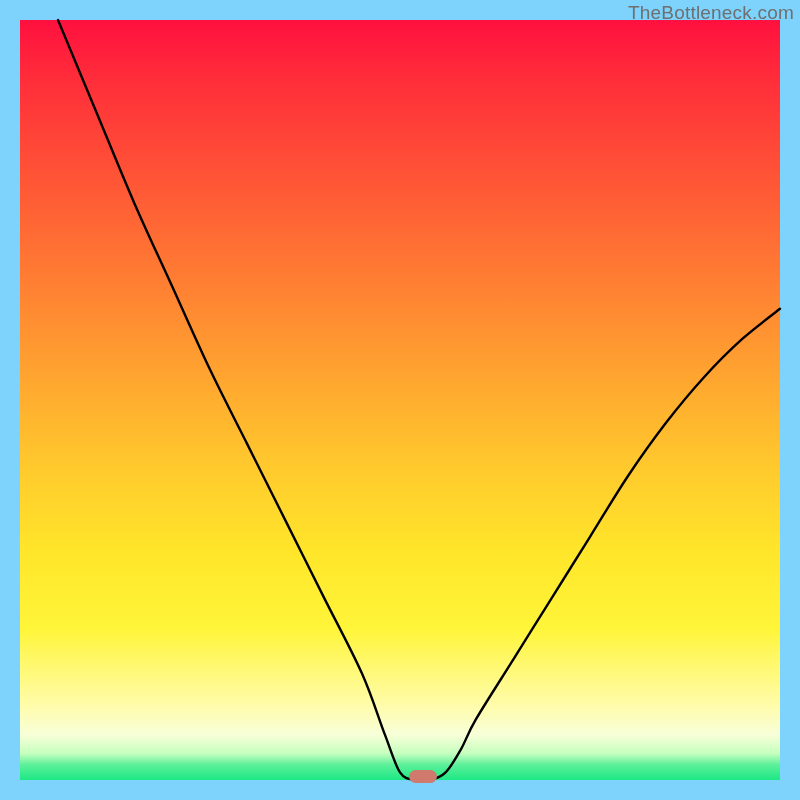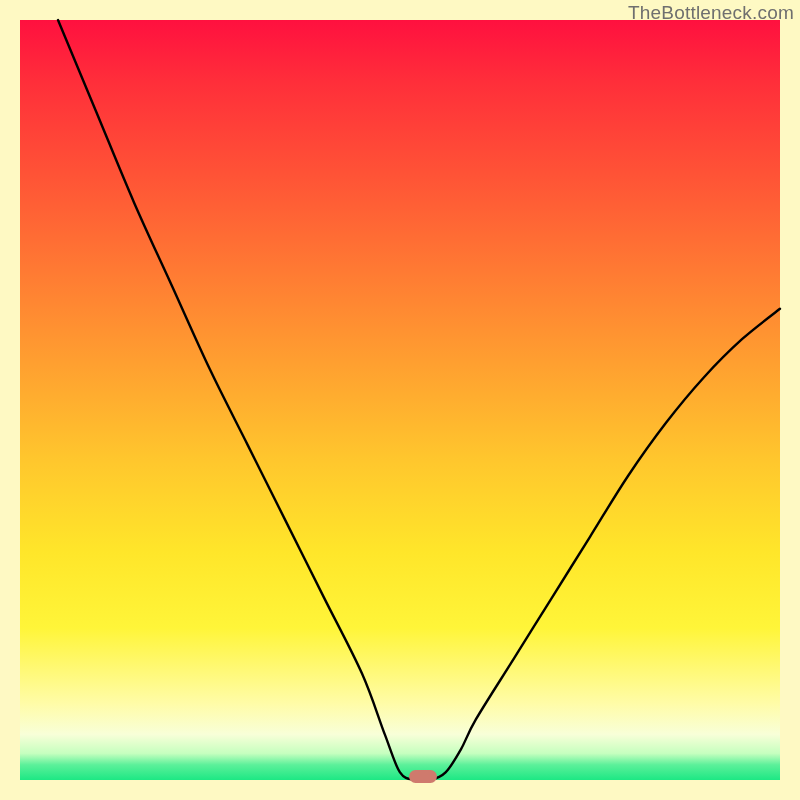--- a/index.html
+++ b/index.html
@@ -8,21 +8,21 @@
     width: 800px;
     height: 800px;
     background: #000;
     overflow: hidden;
     font-family: Arial, Helvetica, sans-serif;
   }
   .frame {
     position: relative;
     width: 800px;
     height: 800px;
-    background: #fef9c3;
+    background: #7dd3fc;
   }
   .plot-area {
     position: absolute;
     left: 20px;
     top: 20px;
     width: 760px;
     height: 760px;
     
     background: linear-gradient(
       to bottom,

